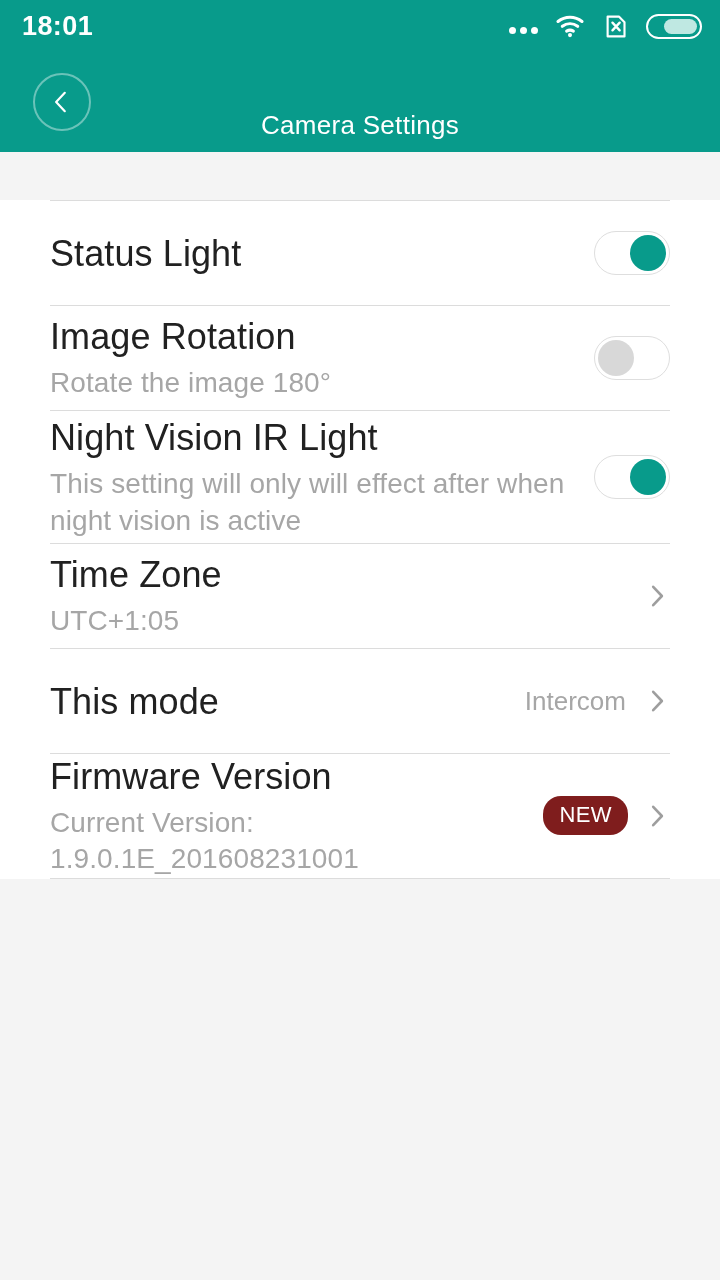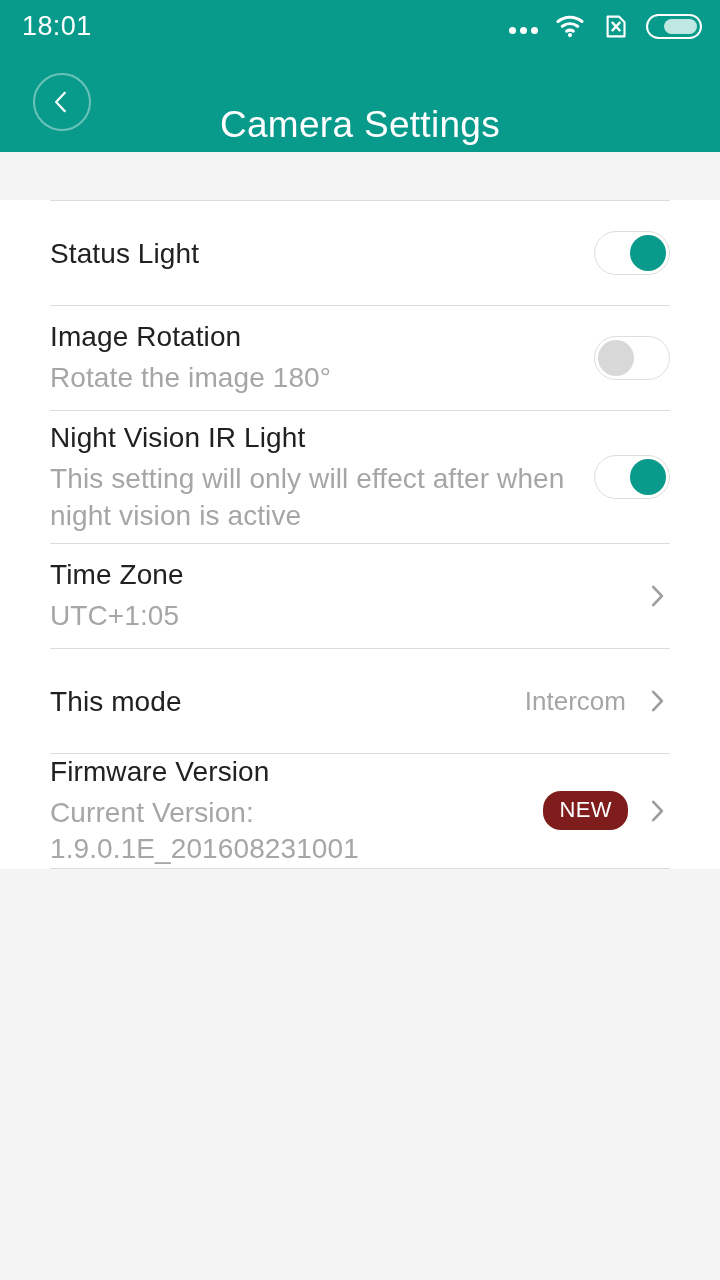--- a/index.html
+++ b/index.html
@@ -9,20 +9,21 @@
     background:#f4f4f4;
     -webkit-font-smoothing:antialiased;
     overflow:hidden;
   }
 
   
   .statusbar{
     height:52px; background:#089b8b;
     display:flex; align-items:center; justify-content:space-between;
     padding:0 18px 0 22px;
+    font-weight:bold;
   }
   .clock{ color:#ffffff; font-size:27px; letter-spacing:.4px; }
   .status-icons{ display:flex; align-items:center; gap:17px; }
 
   .dots{ display:flex; align-items:flex-end; gap:4px; height:26px; padding-bottom:5px; }
   .dots i{ width:7px; height:7px; border-radius:50%; background:#ffffff; display:block; }
 
   .wifi{ width:30px; height:24px; display:block; }
   .simx{ width:27px; height:27px; display:block; }
   .battery{
@@ -39,37 +40,37 @@
   .back-btn{
     position:absolute; left:33px; top:50%; transform:translateY(-50%);
     width:58px; height:58px; border-radius:50%;
     border:2px solid rgba(255,255,255,.40);
     display:flex; align-items:center; justify-content:center;
     background:transparent;
   }
   .back-btn svg{ width:26px; height:26px; display:block; margin-left:-3px; }
   .appbar-title{
     width:100%; text-align:center; color:#ffffff;
-    font-size:37px; letter-spacing:.3px;margin-top:46px;
+    font-size:26px; letter-spacing:.3px;margin-top:46px;
   }
 
   
   .gap{ height:48px; background:#f4f4f4; }
   .card{ background:#ffffff; }
   .divider{ height:1px; background:#dcdcdc; margin:0 50px; }
   .divider.full{ margin:0 50px; }
 
   .row{
     display:flex; align-items:center;
     padding:0 50px; min-height:94px;
     position:relative;
   }
   .row .texts{ flex:1; padding-right:16px; }
   .row .title{
-    font-size:28px; color:#212121; line-height:1.25; letter-spacing:.1px;
+    font-size:36px; color:#212121; line-height:1.25; letter-spacing:.1px;
   }
   .row .sub{
     font-size:28px; color:#a6a6a6; line-height:1.3; margin-top:6px; letter-spacing:.1px;
   }
   .row .value{
     font-size:26px; color:#a6a6a6; margin-right:18px; white-space:nowrap;margin-left:16px;
   }
 
   .row.tall{ min-height:104px; }
   .row.two{ min-height:104px; }

